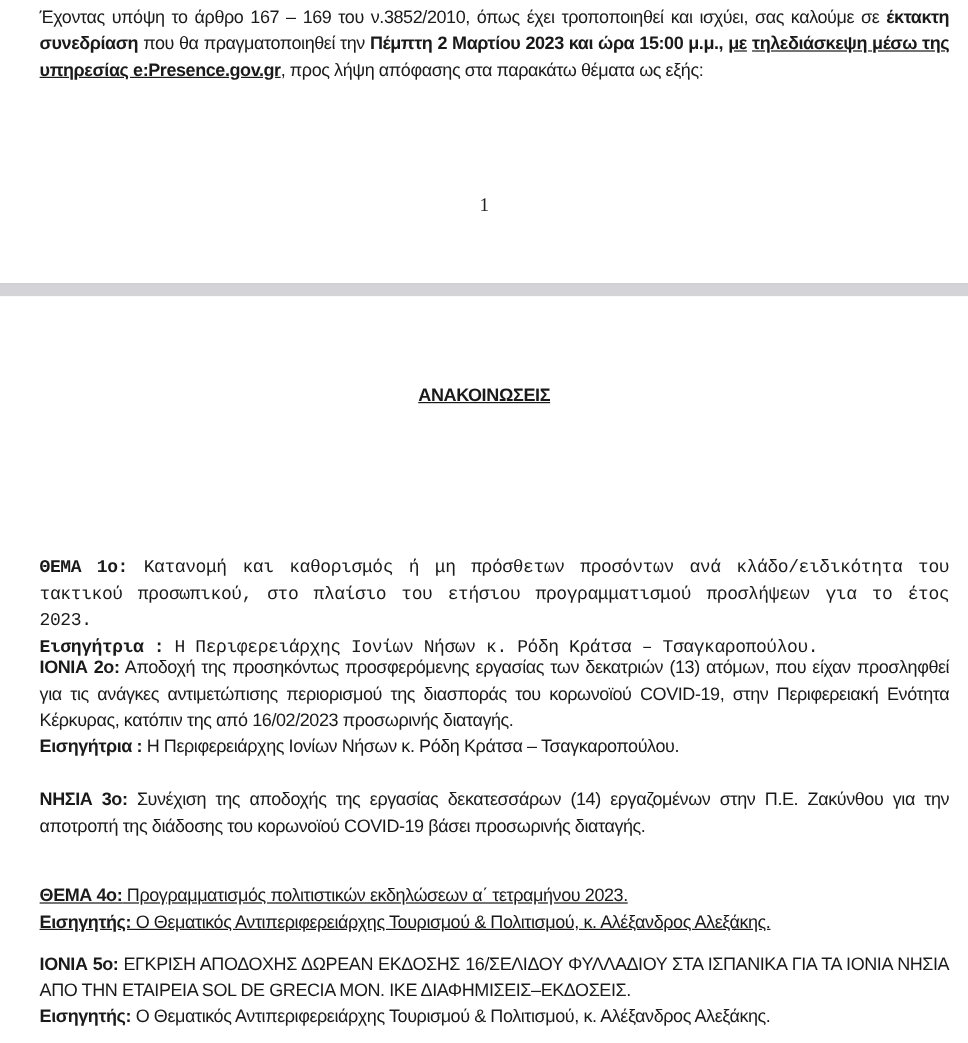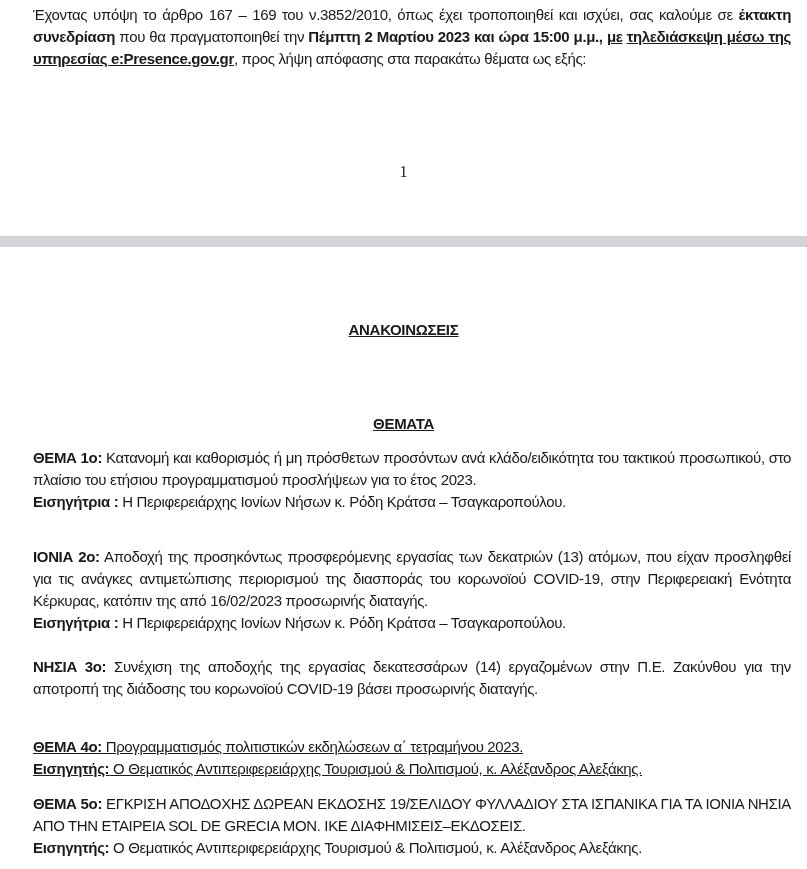--- a/index.html
+++ b/index.html
@@ -32,38 +32,37 @@
     <span>ως  εξής:</span>
   </p>
   <div class="page-number">1</div>
 </div>
 
 <div class="page-gap"></div>
 
 <div class="page page-2">
   <div class="heading" style="top:74px;">ΑΝΑΚΟΙΝΩΣΕΙΣ</div>
 
-  <div class="heading" style="top:168px;">ΘΕΜΑΤΑ</div>
 
-  <div class="para justify" style="top:200px;">
+  <div class="para justify" style="top:216px;font-family:Liberation Mono, monospace;">
     <b>ΘΕΜΑ 1ο:</b><span> Κατανομή και καθορισμός ή μη πρόσθετων προσόντων ανά κλάδο/ειδικότητα του τακτικού προσωπικού, στο πλαίσιο του ετήσιου προγραμματισμού προσλήψεων για το έτος 2023.</span>
     <span class="line"><b>Εισηγήτρια :</b><span> Η Περιφερειάρχης Ιονίων Νήσων κ. Ρόδη Κράτσα – Τσαγκαροπούλου.</span></span>
   </div>
 
   <div class="para justify" style="top:299px;">
     <b>ΙΟΝΙΑ 2ο:</b><span> Αποδοχή της προσηκόντως προσφερόμενης εργασίας των δεκατριών (13) ατόμων, που είχαν προσληφθεί για τις ανάγκες αντιμετώπισης περιορισμού της διασποράς του κορωνοϊού COVID-19, στην Περιφερειακή Ενότητα Κέρκυρας, κατόπιν της από 16/02/2023 προσωρινής διαταγής.</span>
     <span class="line"><b>Εισηγήτρια :</b><span> Η Περιφερειάρχης Ιονίων Νήσων κ. Ρόδη Κράτσα – Τσαγκαροπούλου.</span></span>
   </div>
 
   <div class="para justify" style="top:409px;">
     <b>ΝΗΣΙΑ 3ο:</b><span> Συνέχιση της αποδοχής της εργασίας δεκατεσσάρων (14) εργαζομένων στην Π.Ε. Ζακύνθου για την αποτροπή της διάδοσης του κορωνοϊού COVID-19 βάσει προσωρινής διαταγής.</span>
   </div>
 
   <div class="para justify" style="top:489px;text-decoration:underline;">
     <b>ΘΕΜΑ 4ο:</b><span>  Προγραμματισμός πολιτιστικών εκδηλώσεων α΄ τετραμήνου 2023.</span>
     <span class="line"><b>Εισηγητής:</b><span> Ο Θεματικός Αντιπεριφερειάρχης  Τουρισμού &amp; Πολιτισμού, κ. Αλέξανδρος Αλεξάκης.</span></span>
   </div>
 
   <div class="para justify" style="top:546px;">
-    <b>ΘΕΜΑ 5ο:</b><span> ΕΓΚΡΙΣΗ ΑΠΟΔΟΧΗΣ ΔΩΡΕΑΝ ΕΚΔΟΣΗΣ 19/ΣΕΛΙΔΟΥ ΦΥΛΛΑΔΙΟΥ ΣΤΑ ΙΣΠΑΝΙΚΑ ΓΙΑ ΤΑ ΙΟΝΙΑ ΝΗΣΙΑ ΑΠΟ ΤΗΝ ΕΤΑΙΡΕΙΑ  SOL DE GRECIA ΜΟΝ. ΙΚΕ ΔΙΑΦΗΜΙΣΕΙΣ–ΕΚΔΟΣΕΙΣ.</span>
+    <b>ΙΟΝΙΑ 5ο:</b><span> ΕΓΚΡΙΣΗ ΑΠΟΔΟΧΗΣ ΔΩΡΕΑΝ ΕΚΔΟΣΗΣ 16/ΣΕΛΙΔΟΥ ΦΥΛΛΑΔΙΟΥ ΣΤΑ ΙΣΠΑΝΙΚΑ ΓΙΑ ΤΑ ΙΟΝΙΑ ΝΗΣΙΑ ΑΠΟ ΤΗΝ ΕΤΑΙΡΕΙΑ  SOL DE GRECIA ΜΟΝ. ΙΚΕ ΔΙΑΦΗΜΙΣΕΙΣ–ΕΚΔΟΣΕΙΣ.</span>
     <span class="line"><b>Εισηγητής:</b><span> Ο Θεματικός Αντιπεριφερειάρχης  Τουρισμού &amp; Πολιτισμού, κ. Αλέξανδρος Αλεξάκης.</span></span>
   </div>
 </div>
 
 </body></html>

